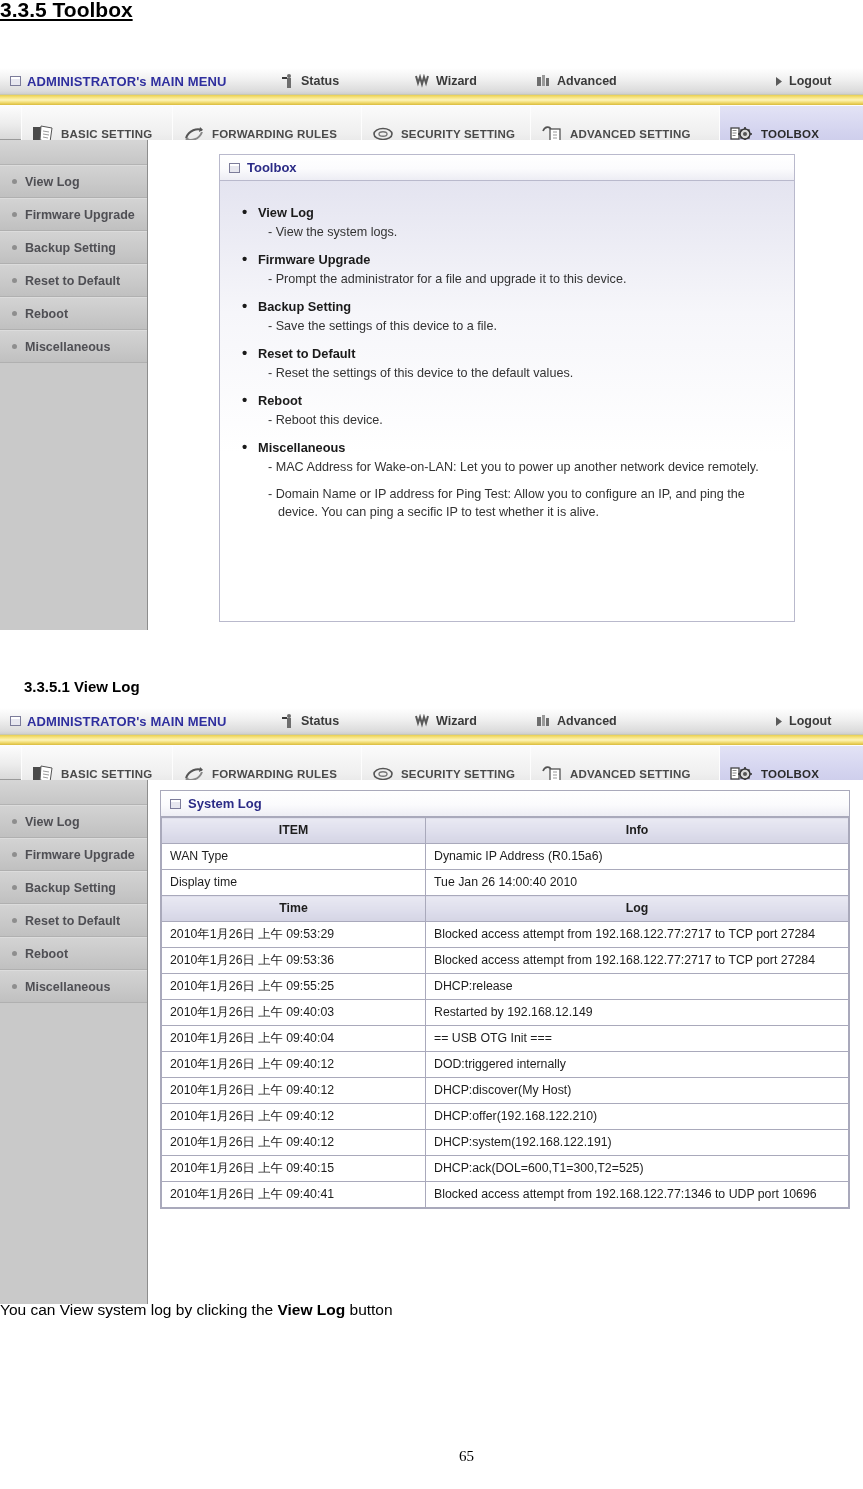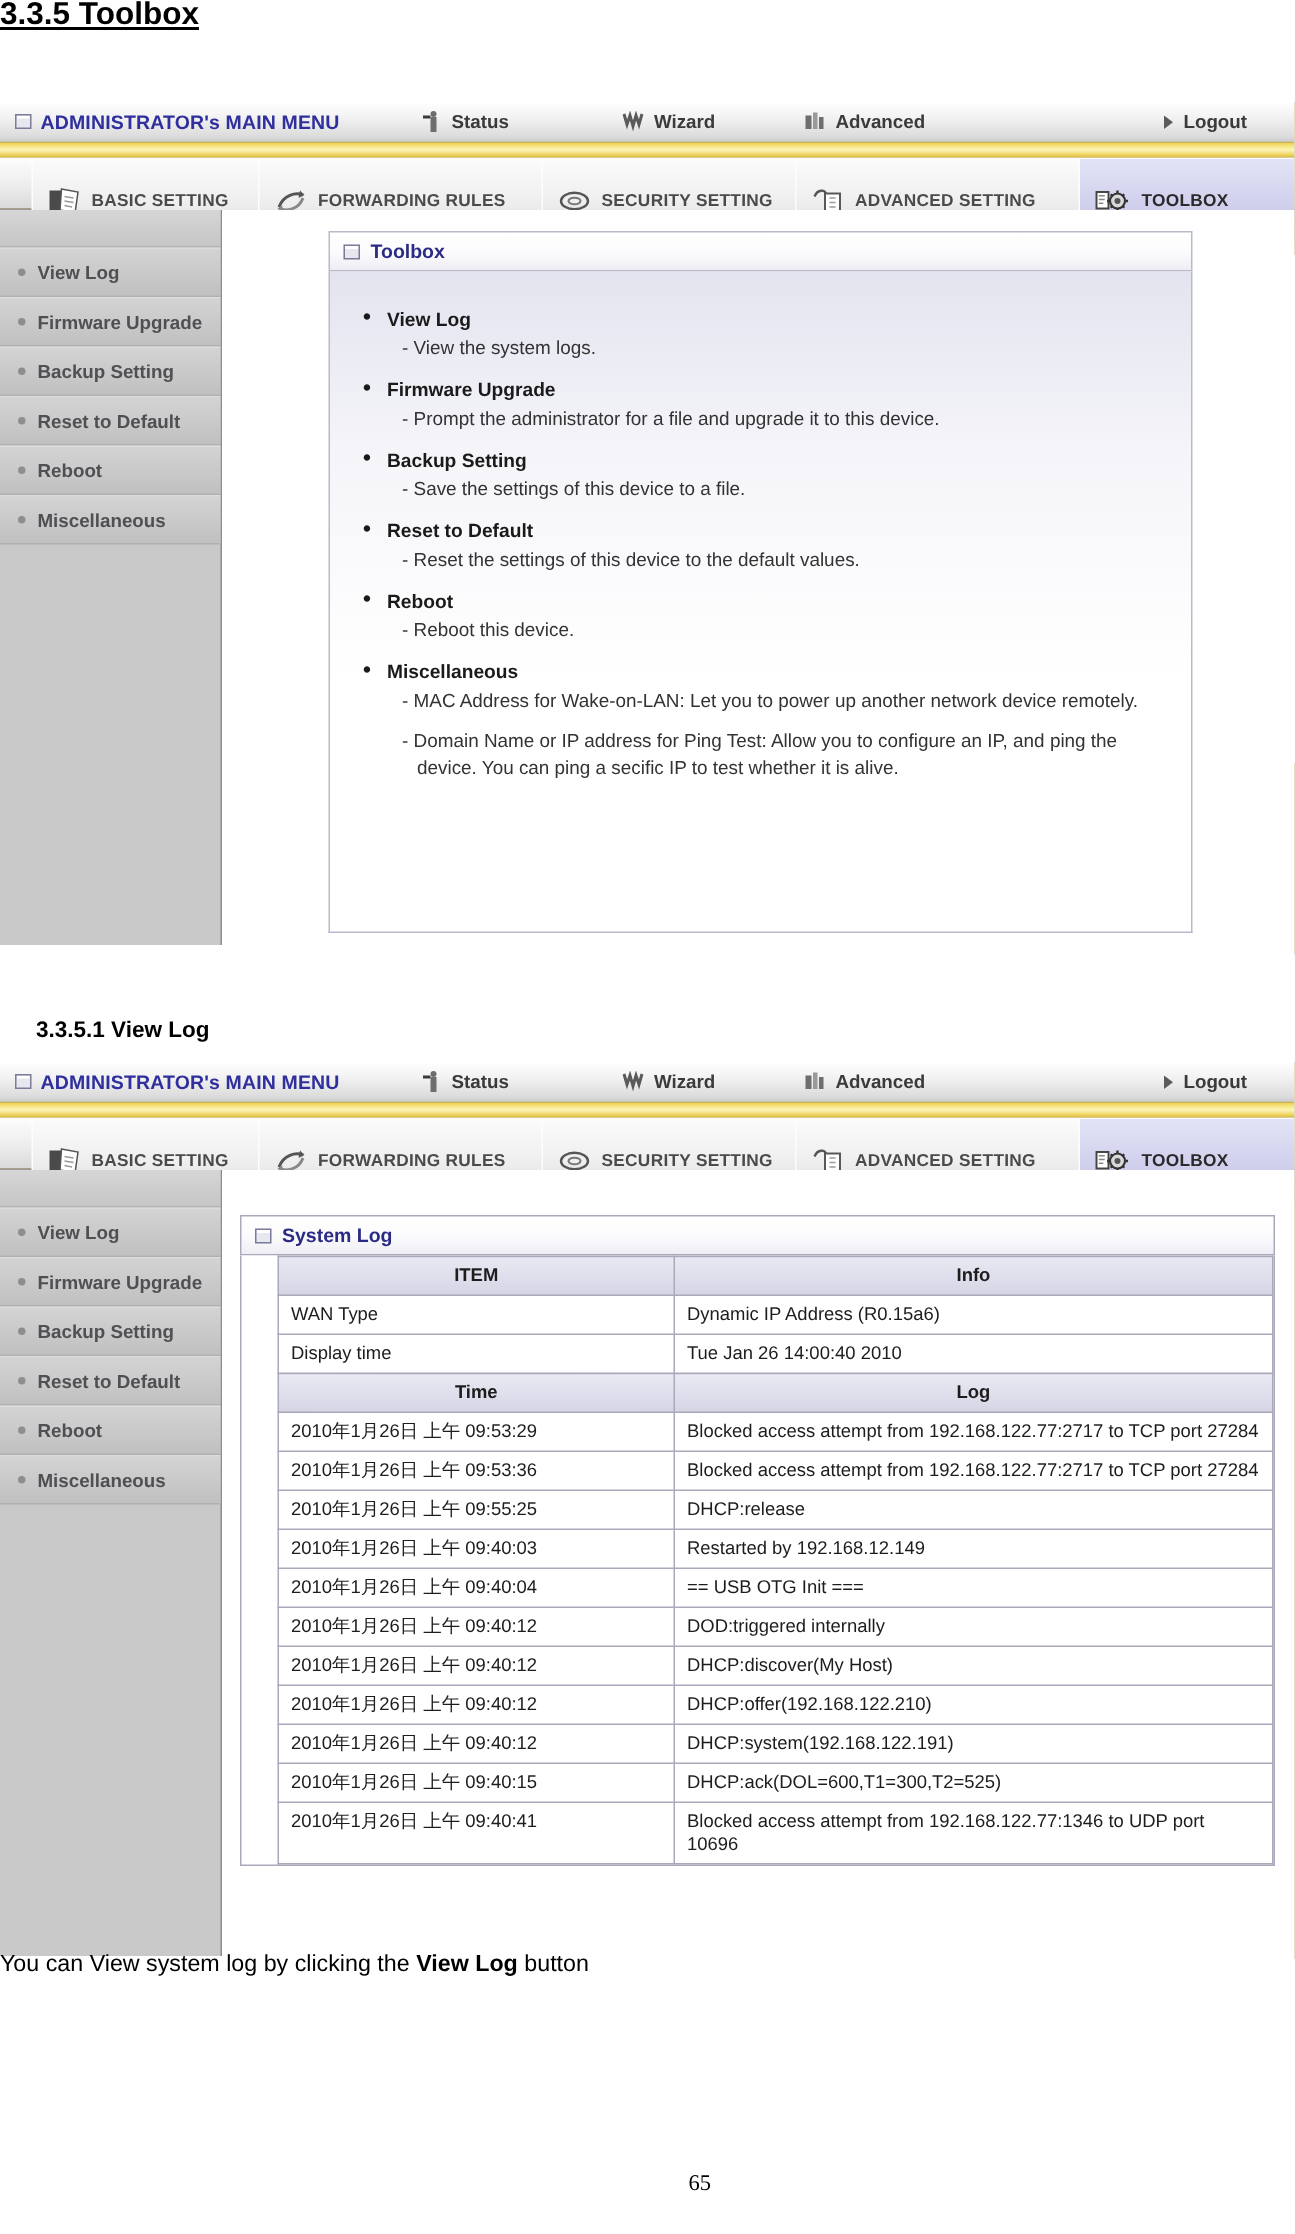--- a/index.html
+++ b/index.html
@@ -29,21 +29,21 @@
     font-size:15.5px; color:#000;
   }
   .doc-para b{font-weight:bold;}
   .page-num{
     position:absolute; width:863px; text-align:center;
     font-family:"Liberation Serif", serif;
     font-size:15px;
   }
 
   
-  .shot{position:absolute; left:0; width:863px; background:#a16207; overflow:hidden;}
+  .shot{position:absolute; left:0; width:863px; background:#f0abfc; overflow:hidden;}
 
   
   .mainmenu{
     position:relative; height:26px; width:863px;
     background:linear-gradient(to bottom,#ffffff 0%,#f2f2f2 40%,#dcdcdc 88%,#cfcfcf 100%);
     border-bottom:1px solid #c8c8b0;
   }
   .mm-item{
     position:absolute; top:0; height:26px;
     display:flex; align-items:center; gap:6px;
@@ -128,21 +128,21 @@
   }
   .tb-sub{
     font-size:12.6px; color:#333; line-height:18px;
     padding-left:38px; text-indent:-10px; margin:0 0 9px 0;
     max-width:560px;
   }
 
   
   .logwrap{
     border:1px solid #a9a9bb; border-top:none;
-    box-sizing:border-box; background:#fff;padding-left:24px;
+    box-sizing:border-box; background:#fff;
   }
   table.logtab{border-collapse:collapse; width:100%; table-layout:fixed;}
   table.logtab td{
     border:1px solid #a9a9bb; font-size:12.3px; color:#1d1d1d;
     padding:5px 8px; vertical-align:top; line-height:15px;
   }
   td.hcell{
     background:linear-gradient(to bottom,#e9e9f3 0%,#dedeec 55%,#d4d4e4 100%);
     text-align:center; font-weight:bold; font-size:12.6px; padding:7px 6px;
   }
@@ -410,21 +410,21 @@
         <div class="sb-item">
           <span class="sb-dot"></span>
           <span>Reboot</span>
         </div>
         <div class="sb-item">
           <span class="sb-dot"></span>
           <span>Miscellaneous</span>
         </div>
       </div>
 
-    <div class="panel" style="left:160px;top:10px;width:690px;margin-top:20px;">
+    <div class="panel" style="left:160px;top:10px;width:690px;">
       <div class="panel-title" style="border:1px solid #a9a9bb;">
         <span class="sq-icon"></span>
         <span>System Log</span>
       </div>
       <div class="logwrap">
         <table class="logtab">
           <tbody id="logTbody">
               <tr>
                 <td class="hcell col-a">ITEM</td>
                 <td class="hcell ">Info</td>

